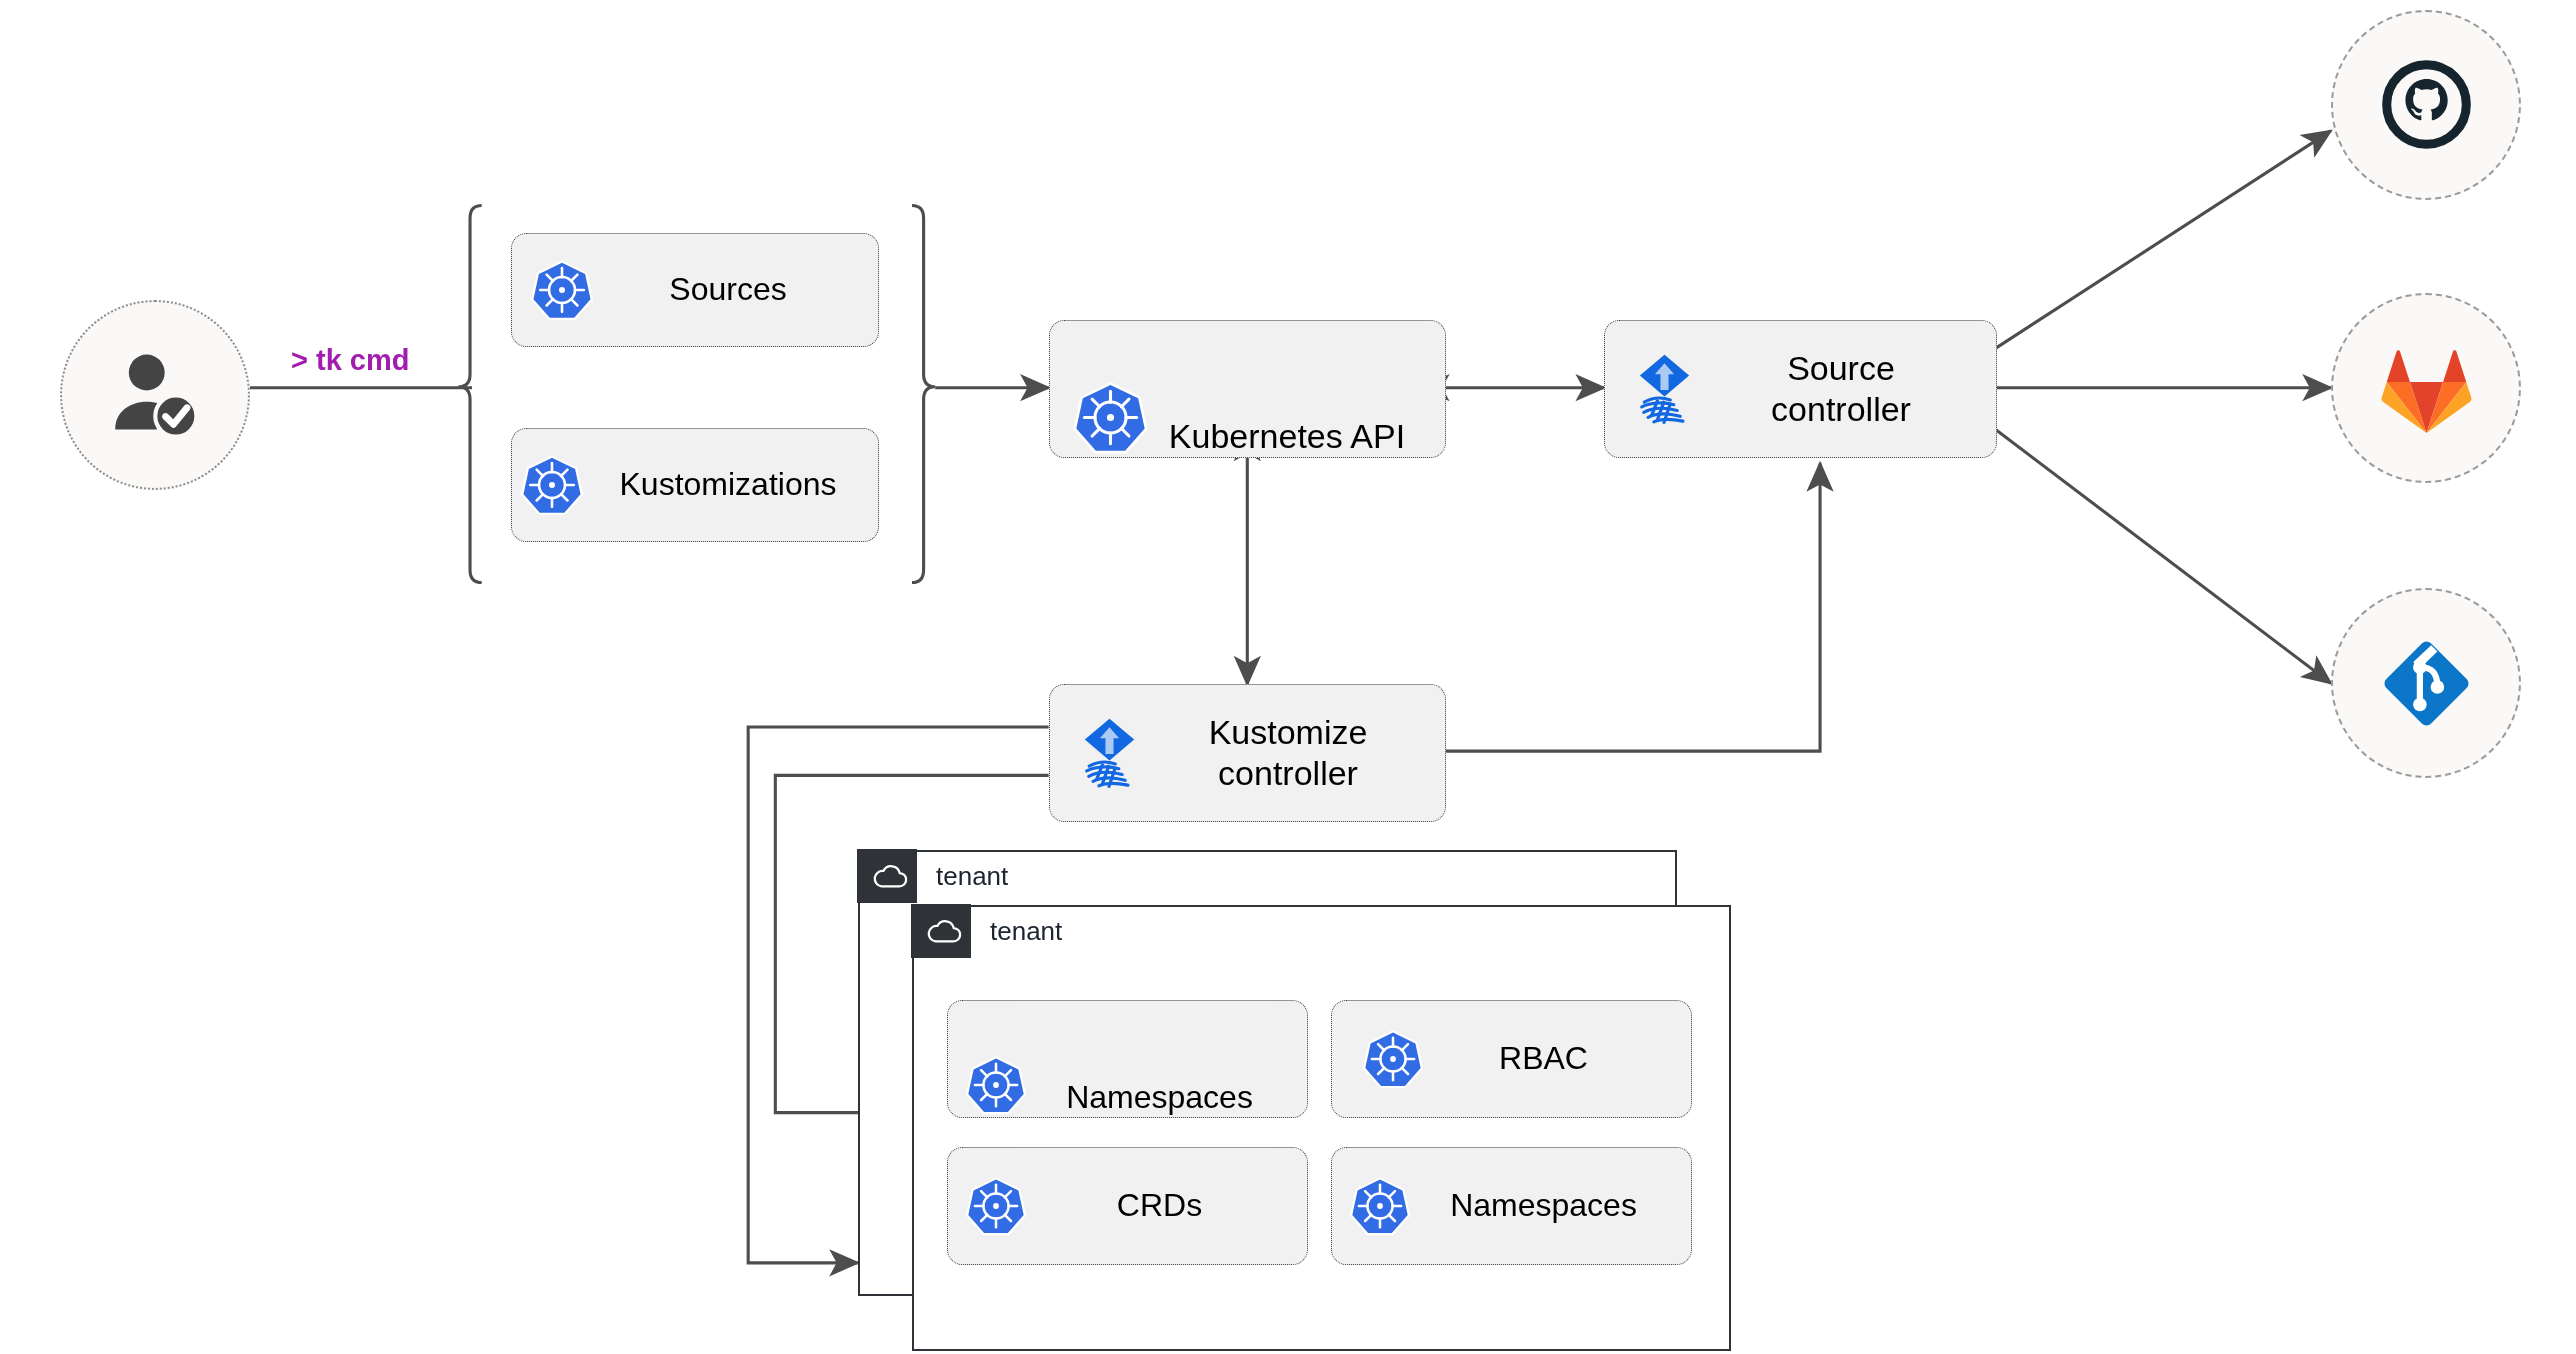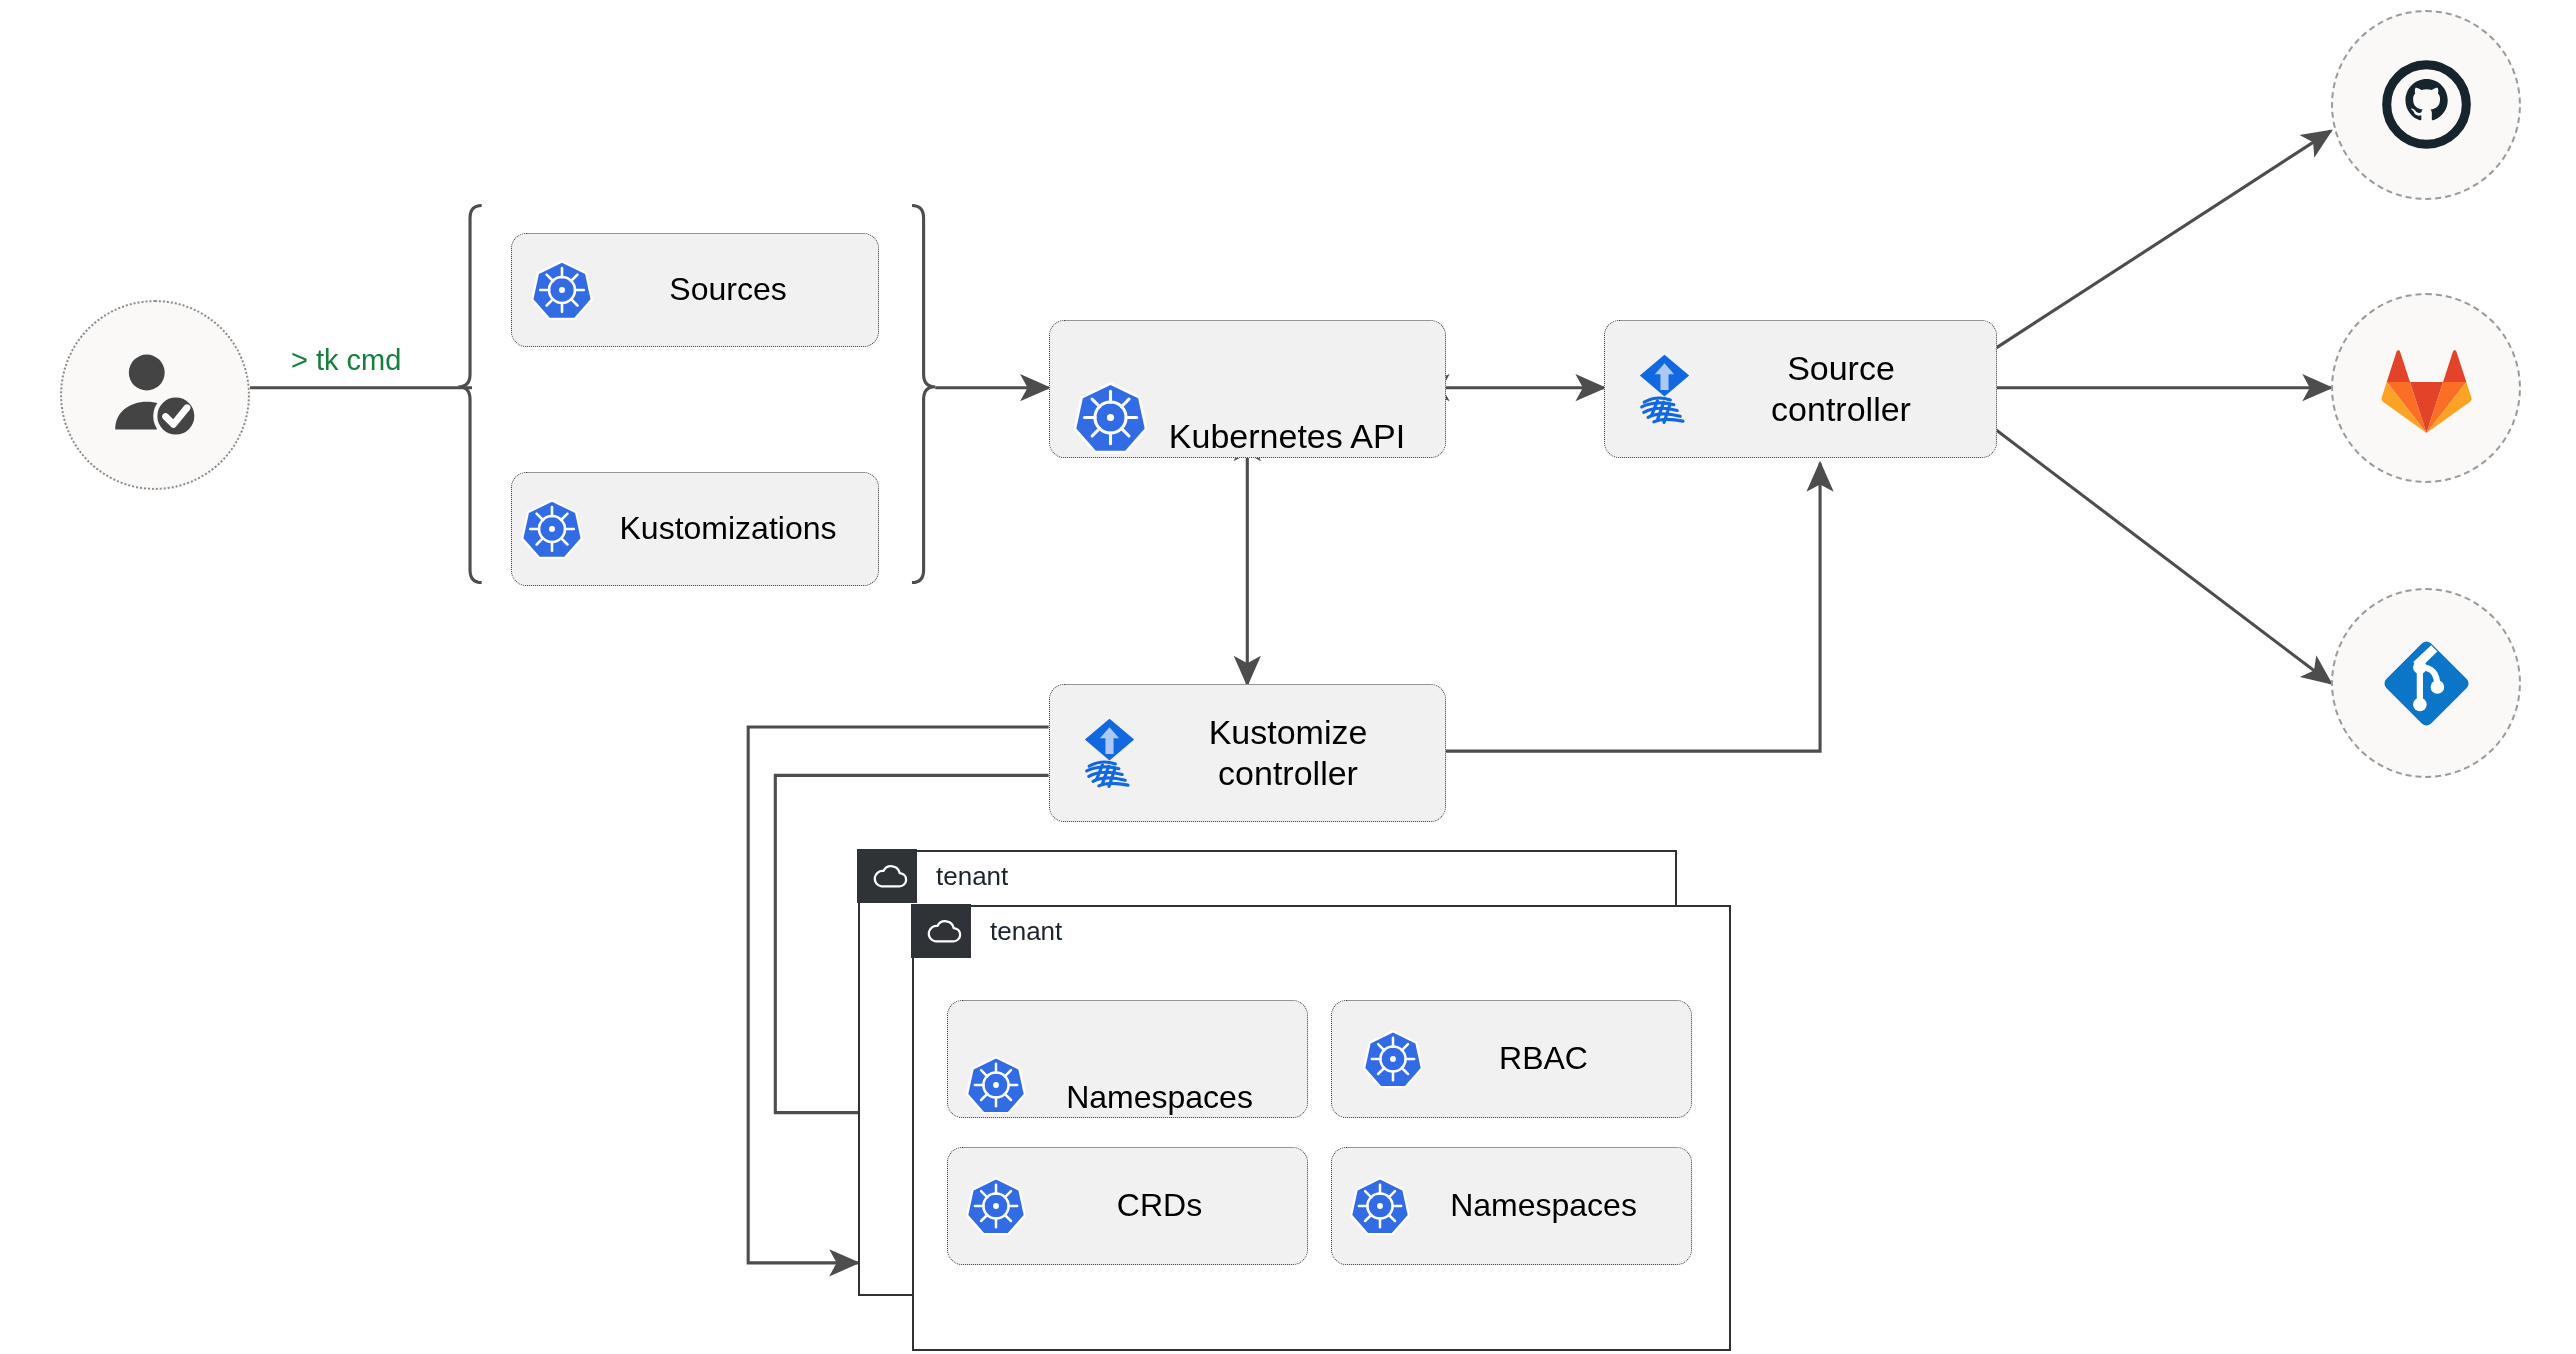--- a/index.html
+++ b/index.html
@@ -70,24 +70,25 @@
     border:2.9px dashed #9a9a9a;
     display:flex;
     align-items:center;
     justify-content:center;
     z-index:10;
   }
 
   
   .cmd-label{
     position:absolute;
-    color:#15803d;
+    color:#a21caf;
     font-size:29px;
     white-space:nowrap;
     z-index:12;
+    font-weight:bold;
   }
 
   
   .tenant{
     position:absolute;
     box-sizing:border-box;
     background:#ffffff;
     border:2.9px solid #2f3337;
     z-index:8;
   }
@@ -196,21 +197,21 @@
           <path d="M17.1 17.1 L23.3 23.3"></path>
             <path d="M40.8 40.8 L47 47"></path>
           <path d="M47 17.1 L40.8 23.3"></path>
             <path d="M23.3 40.8 L17.1 47"></path>
         </g>
       </svg>
     </span>
     <span class="lbl" style="font-size:32px;">Sources</span>
   </div>
 
-  <div class="node" style="left:511px; top:428px; width:368px; height:114px; padding:0 7px;margin-top:44px;">
+  <div class="node" style="left:511px; top:428px; width:368px; height:114px; padding:0 7px;">
     <span class="ico">
       <svg width="66" height="66" viewBox="0 0 64 64">
         <path d="M32 3.2 L56.4 15.1 L62.2 41.6 L44.9 61.2 L19.1 61.2 L1.8 41.6 L7.6 15.1 Z" fill="#ffffff"></path>
         <path d="M32 5.6 L54.4 16.5 L59.7 40.9 L43.9 58.9 L20.1 58.9 L4.3 40.9 L9.6 16.5 Z" fill="#326ce5"></path>
         <g fill="none" stroke="#ffffff" stroke-width="2.5" stroke-linecap="round">
           <circle cx="32" cy="32" r="12.6"></circle>
           <circle cx="32" cy="32" r="2.9" fill="#ffffff" stroke="none"></circle>
           <path d="M32 10.8 L32 19.6"></path>
             <path d="M32 44.6 L32 53.2"></path>
           <path d="M10.9 32 L19.5 32"></path>

